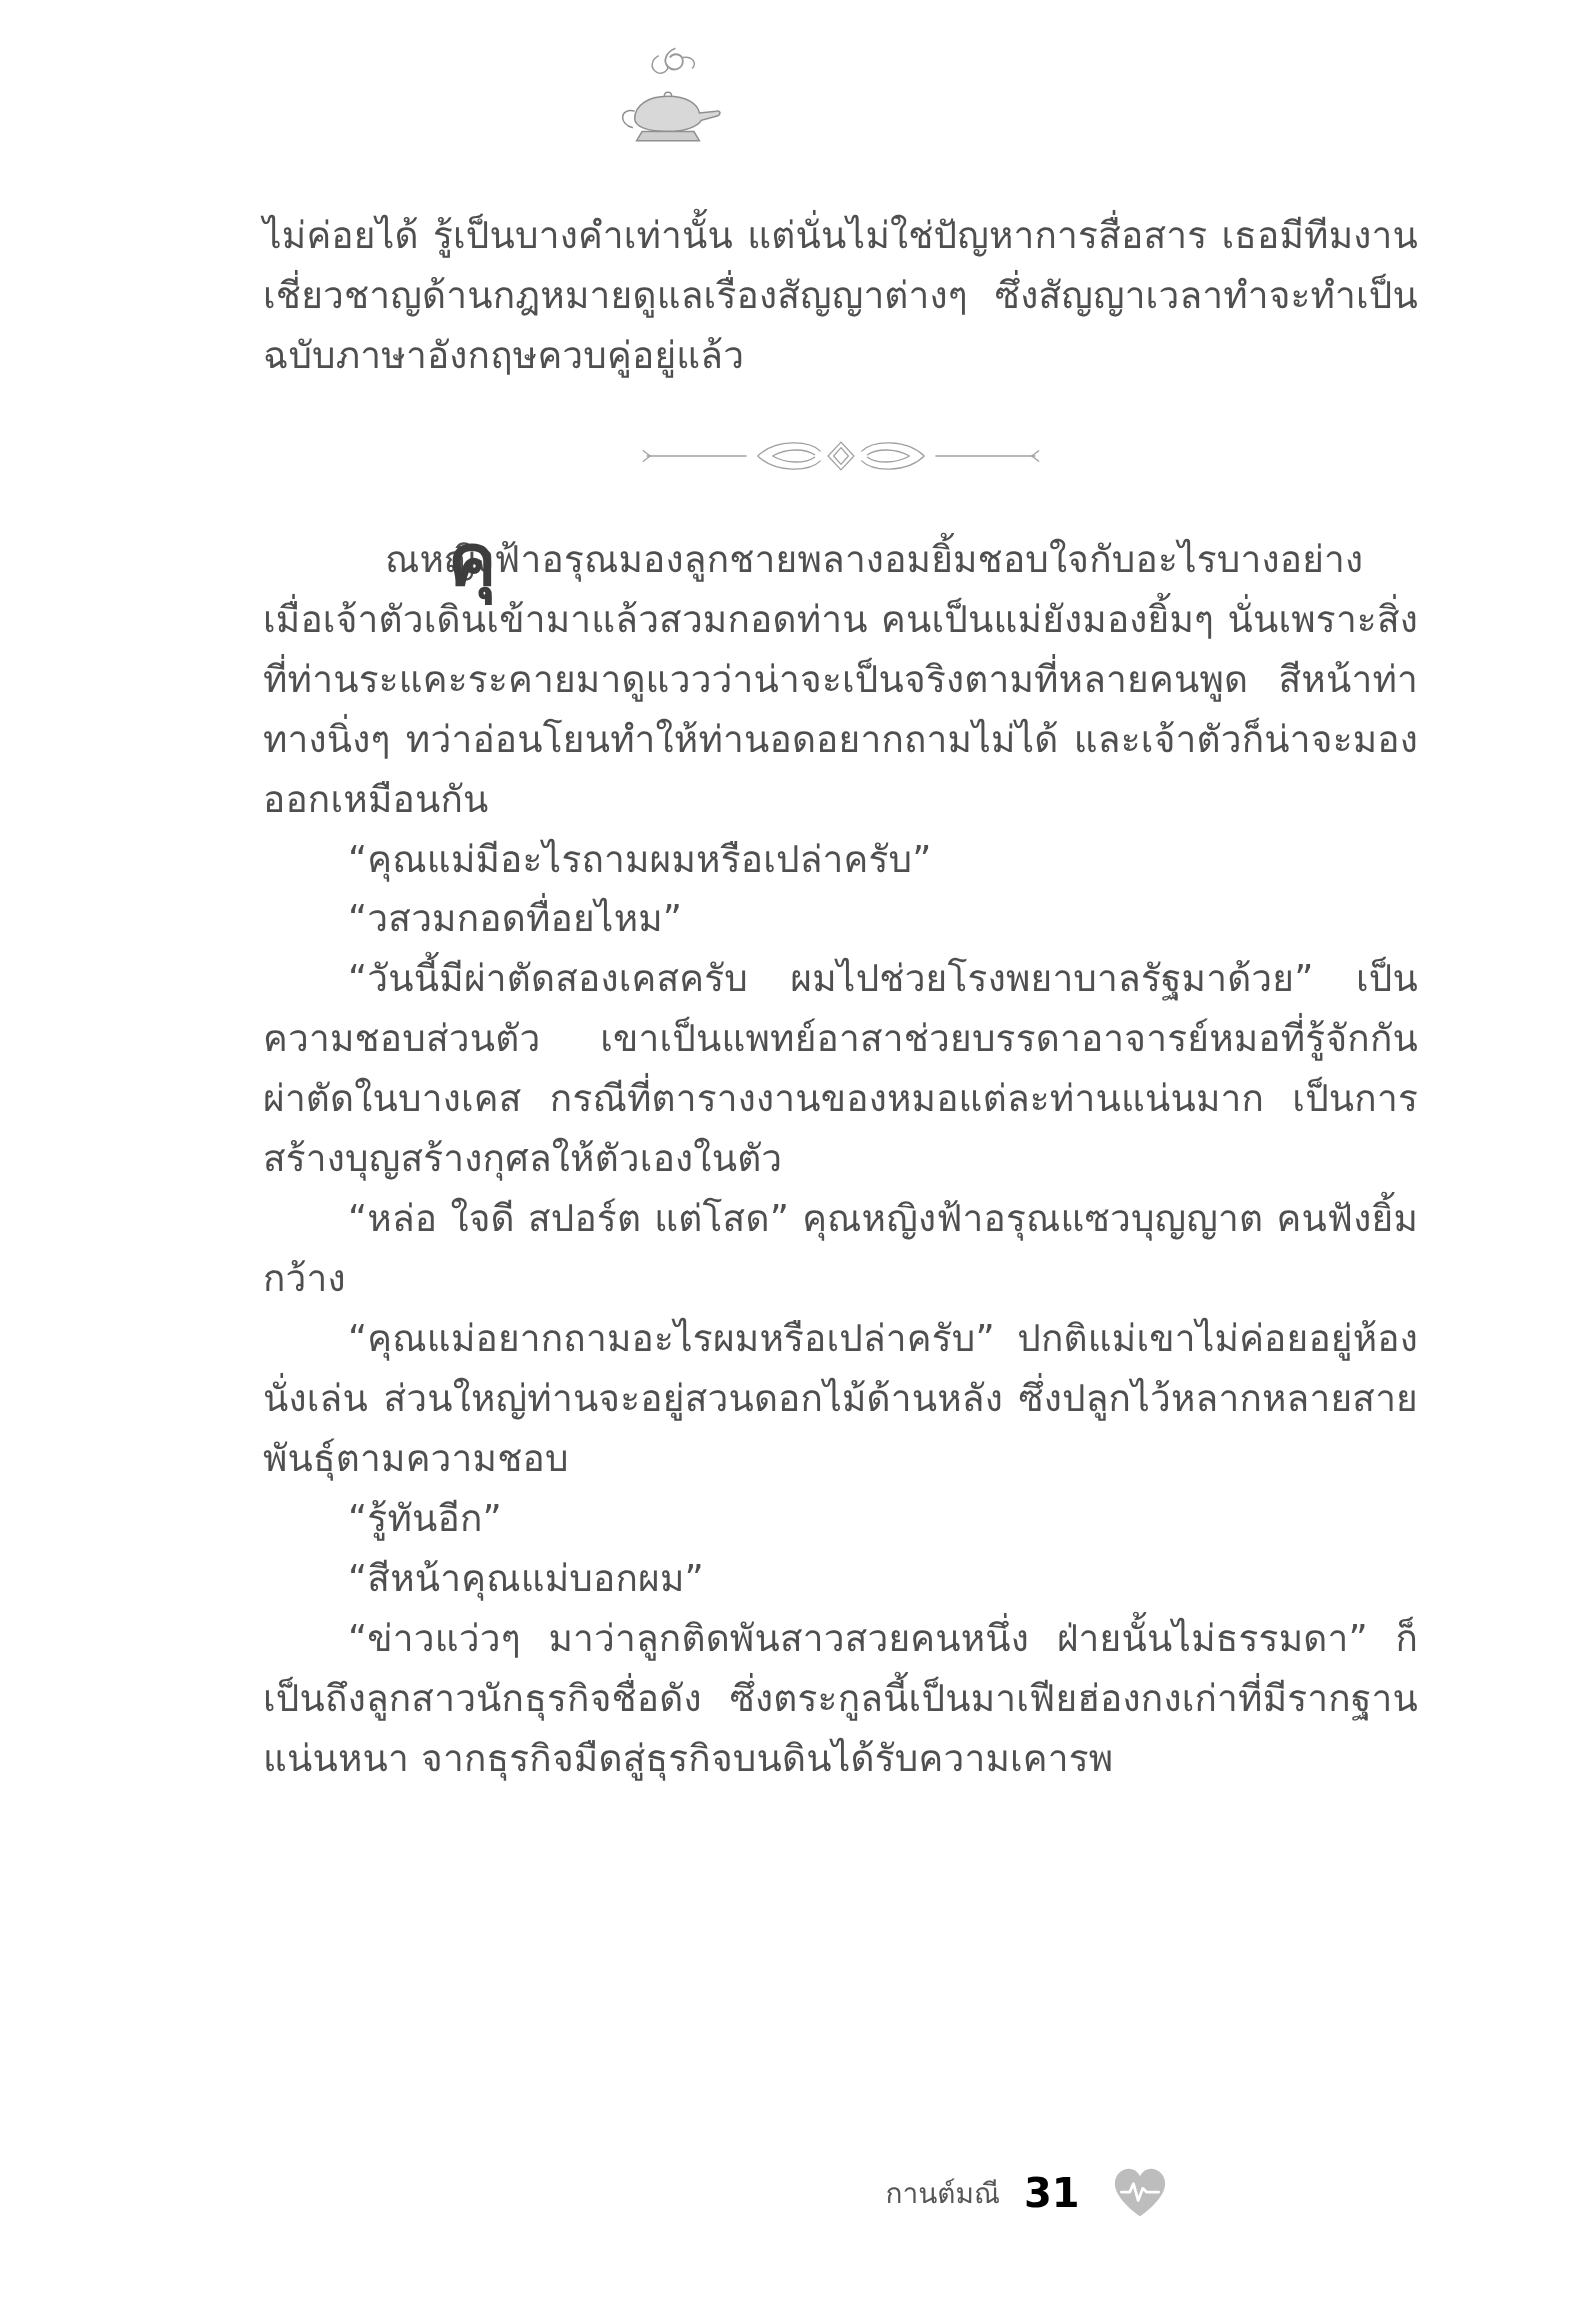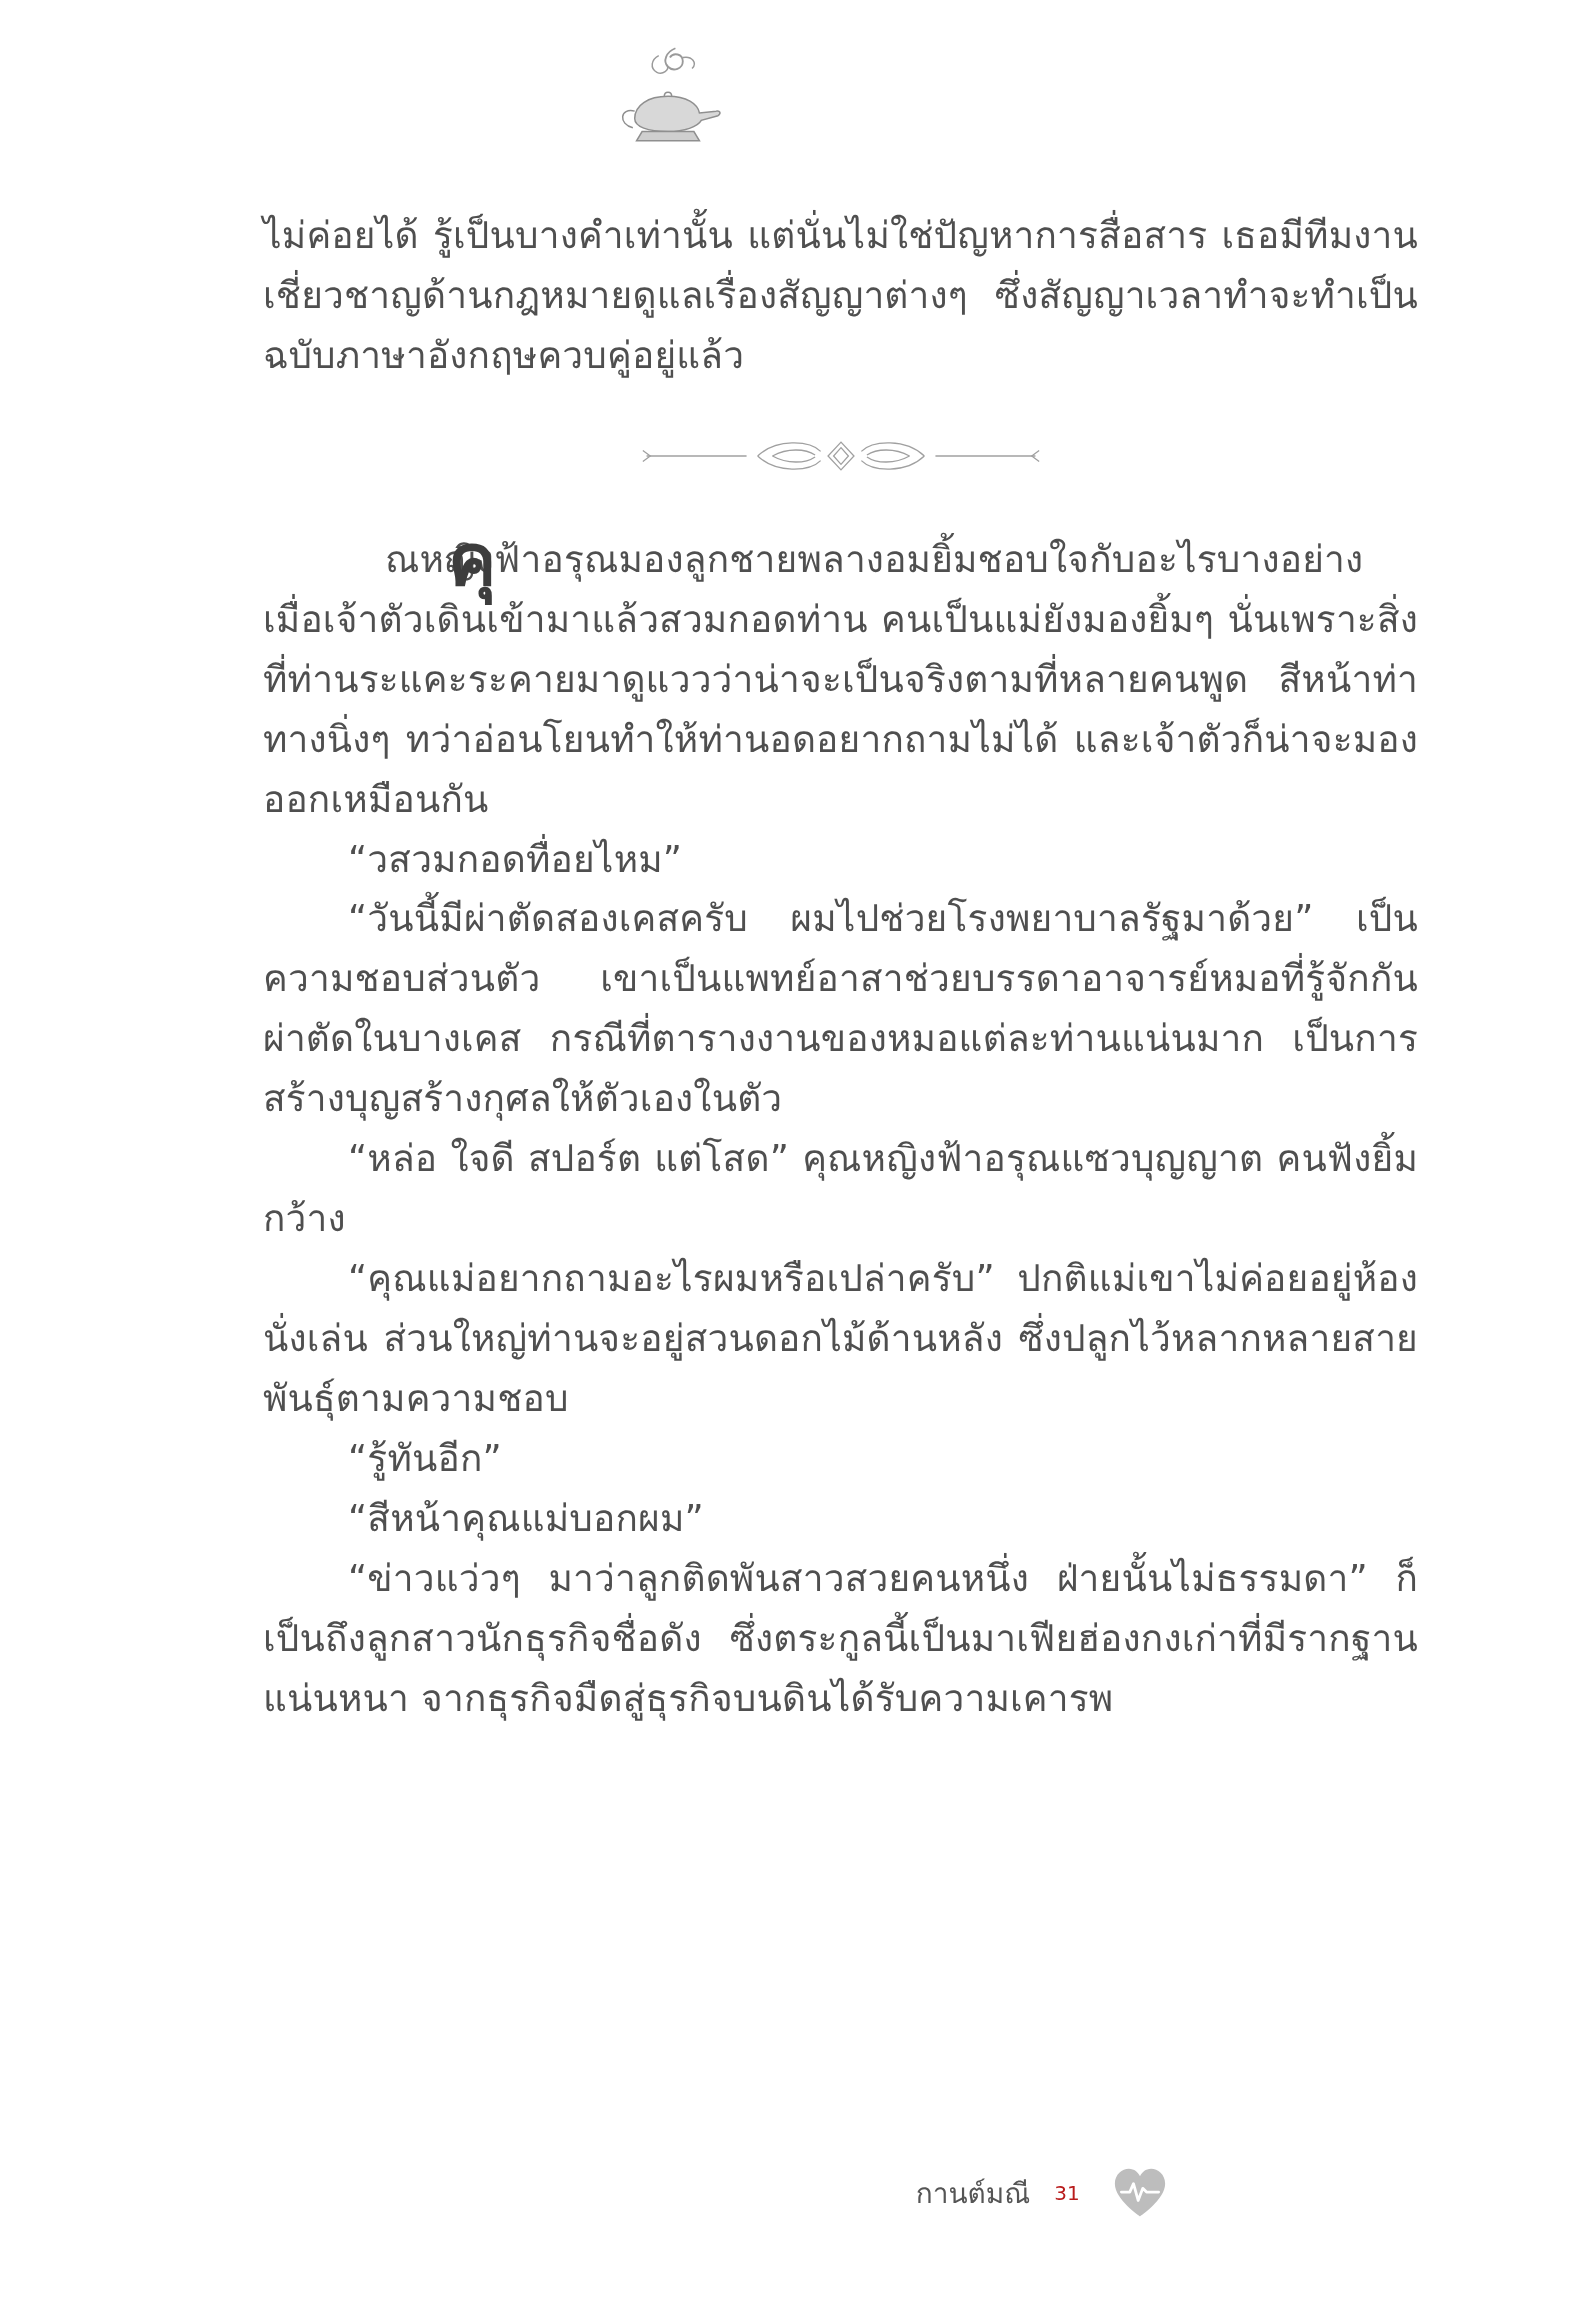--- a/index.html
+++ b/index.html
@@ -82,23 +82,23 @@
     right: 167px;
     display: flex;
     align-items: center;
     gap: 24px;
   }
   .footer-author {
     font-size: 28px;
     color: #555;
   }
   .footer-page {
-    font-size: 20px;
-    color: #b91c1c;
-    font-weight: normal;
+    font-size: 40px;
+    color: #000000;
+    font-weight: bold;
   }
   .footer-badge {
     width: 58px;
     height: 54px;
     position: relative;
     margin-left: 7.4px;
   }
 </style>
 </head>
 <body>
@@ -150,20 +150,21 @@
           <path d="M220 18 L228 27 L220 36 L212 27 Z"></path>
         </g>
       </svg>
     </div>
 
     <p class="dropcap-para">
       <span class="dropcap">คุ</span>
       <span>ณหญิงฟ้าอรุณมองลูกชายพลางอมยิ้มชอบใจกับอะไรบางอย่างเมื่อเจ้าตัวเดินเข้ามาแล้วสวมกอดท่าน คนเป็นแม่ยังมองยิ้มๆ นั่นเพราะสิ่งที่ท่านระแคะระคายมาดูแววว่าน่าจะเป็นจริงตามที่หลายคนพูด สีหน้าท่าทางนิ่งๆ ทว่าอ่อนโยนทำให้ท่านอดอยากถามไม่ได้ และเจ้าตัวก็น่าจะมองออกเหมือนกัน</span>
     </p>
 
+    <p class="indent">“คุณแม่มีอะไรถามผมหรือเปล่าครับ”</p>
     <p class="indent">“วสวมกอดทื่อยไหม”</p>
     <p class="indent">“วันนี้มีผ่าตัดสองเคสครับ ผมไปช่วยโรงพยาบาลรัฐมาด้วย” เป็นความชอบส่วนตัว เขาเป็นแพทย์อาสาช่วยบรรดาอาจารย์หมอที่รู้จักกันผ่าตัดในบางเคส กรณีที่ตารางงานของหมอแต่ละท่านแน่นมาก เป็นการสร้างบุญสร้างกุศลให้ตัวเองในตัว</p>
     <p class="indent">“หล่อ ใจดี สปอร์ต แต่โสด” คุณหญิงฟ้าอรุณแซวบุญญาต คนฟังยิ้มกว้าง</p>
     <p class="indent">“คุณแม่อยากถามอะไรผมหรือเปล่าครับ” ปกติแม่เขาไม่ค่อยอยู่ห้องนั่งเล่น ส่วนใหญ่ท่านจะอยู่สวนดอกไม้ด้านหลัง ซึ่งปลูกไว้หลากหลายสายพันธุ์ตามความชอบ</p>
     <p class="indent">“รู้ทันอีก”</p>
     <p class="indent">“สีหน้าคุณแม่บอกผม”</p>
     <p class="indent">“ข่าวแว่วๆ มาว่าลูกติดพันสาวสวยคนหนึ่ง ฝ่ายนั้นไม่ธรรมดา” ก็เป็นถึงลูกสาวนักธุรกิจชื่อดัง ซึ่งตระกูลนี้เป็นมาเฟียฮ่องกงเก่าที่มีรากฐานแน่นหนา จากธุรกิจมืดสู่ธุรกิจบนดินได้รับความเคารพ</p>
   </div>
 
   <div class="footer">

